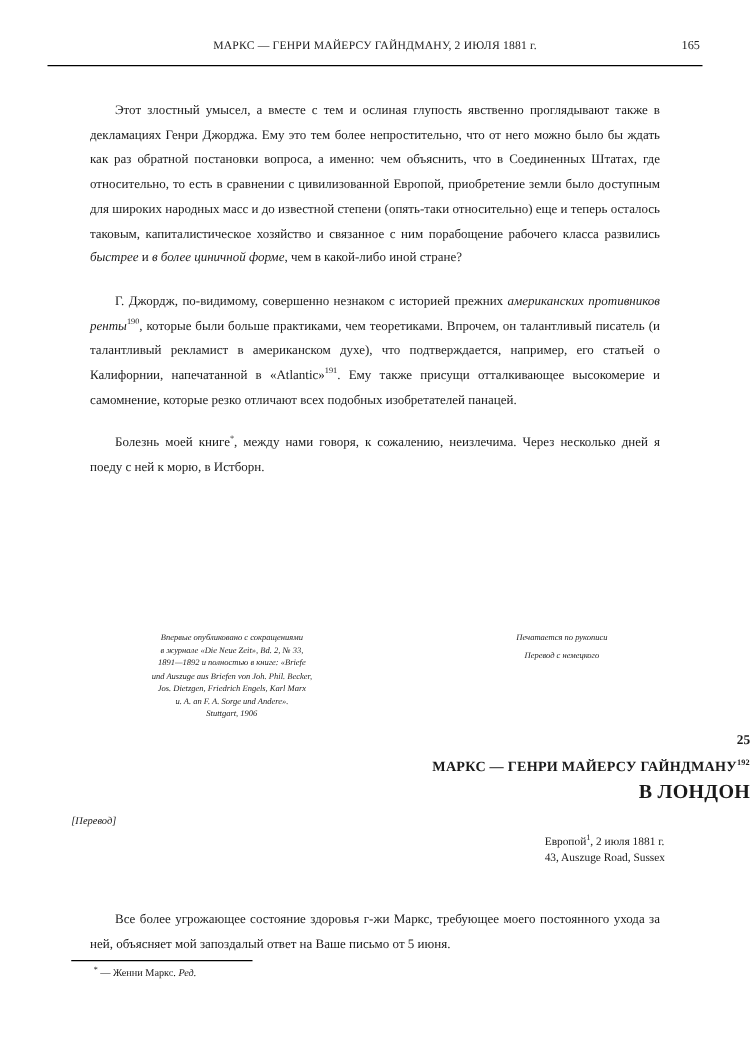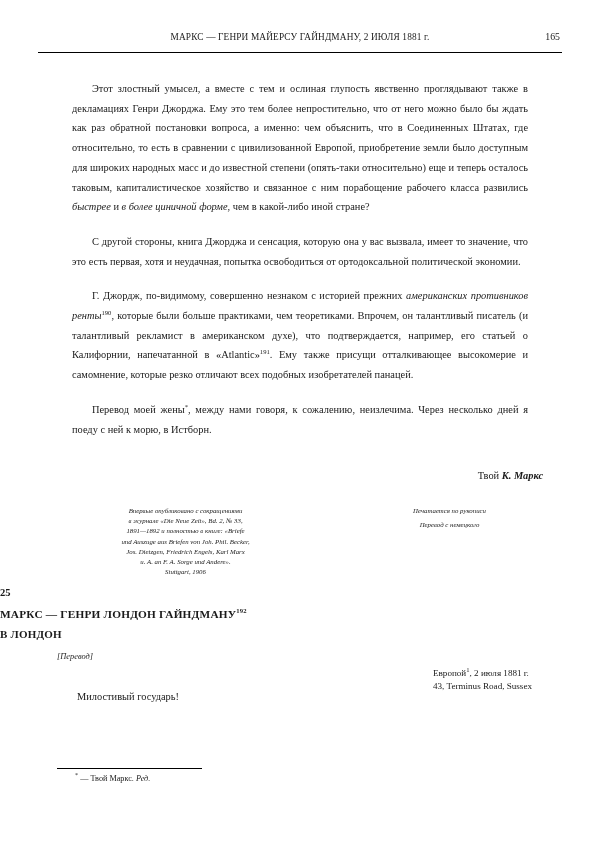--- a/index.html
+++ b/index.html
@@ -103,36 +103,36 @@
   .pubnote-left { width: 245px; margin-left: 6px; }
   .pubnote-right { width: 175px; margin-right: 6px; }
   .pubnote-right div { margin-bottom: 4px; }
 
   
   .section {
     position: absolute;
     left: 0;
     right: 0;
     top: 584px;
-    text-align: left;
+    text-align: right;
   }
   .section-number {
     font-size: 10.6px;
     font-weight: bold;
     line-height: 17px;
   }
   .section-title {
     font-size: 11.3px;
     font-weight: bold;
     line-height: 22px;
     letter-spacing: 0.2px;
     margin-top: 2px;
   }
   .section-place {
-    font-size: 11px;
+    font-size: 16px;
     font-weight: bold;
     line-height: 18px;
     letter-spacing: 0.2px;
   }
 
   
   .draft-mark {
     position: absolute;
     left: 57px;
     top: 651px;
@@ -192,26 +192,22 @@
 
 <div class="page">
 
   <div class="running-head">
     <span class="running-head-title">МАРКС — ГЕНРИ МАЙЕРСУ ГАЙНДМАНУ, 2 ИЮЛЯ 1881 г.</span>
     <span class="running-head-folio">165</span>
   </div>
 
   <div class="body-area">
     <p class="para" id="p1"><span>Этот злостный умысел, а вместе с тем и ослиная глупость явственно проглядывают также в декламациях Генри Джорджа. Ему это тем более непростительно, что от него можно было бы ждать как раз обратной постановки вопроса, а именно: чем объяснить, что в Соединенных Штатах, где относительно, то есть в сравнении с цивилизованной Европой, приобретение земли было доступным для широких народных масс и до известной степени (опять-таки относительно) еще и теперь осталось таковым, капиталистическое хозяйство и связанное с ним порабощение рабочего класса развились </span><i>быстрее</i><span> и </span><i>в более циничной форме</i><span>, чем в какой-либо иной стране?</span></p>
-    <p class="para" id="p2"><span>С другой стороны, книга Джорджа и сенсация, которую она у вас вызвала, имеет то значение, что это есть первая, хотя и неудачная, попытка освободиться от ортодоксальной политической экономии.</span></p>
     <p class="para" id="p3"><span>Г. Джордж, по-видимому, совершенно незнаком с историей прежних </span><i>американских противников ренты</i><sup>190</sup><span>, которые были больше практиками, чем теоретиками. Впрочем, он талантливый писатель (и талантливый рекламист в американском духе), что подтверждается, например, его статьей о Калифорнии, напечатанной в «Atlantic»</span><sup>191</sup><span>. Ему также присущи отталкивающее высокомерие и самомнение, которые резко отличают всех подобных изобретателей панацей.</span></p>
-    <p class="para" id="p4"><span>Перевод моей жены</span><sup>*</sup><span>, между нами говоря, к сожалению, неизлечима. Через несколько дней я поеду с ней к морю, в Истборн.</span></p>
-    <p class="sig">
-      <span>Твой </span><span class="name">К. Маркс</span>
-    </p>
+    <p class="para" id="p4"><span>Болезнь моей книге</span><sup>*</sup><span>, между нами говоря, к сожалению, неизлечима. Через несколько дней я поеду с ней к морю, в Истборн.</span></p>
   </div>
 
   <div class="pubnotes">
     <div class="pubnote pubnote-left" id="pubnote-left">
         <div>Впервые опубликовано с сокращениями</div>
         <div>в журнале «Die Neue Zeit», Bd. 2, № 33,</div>
         <div>1891—1892 и полностью в книге: «Briefe</div>
         <div>und Auszuge aus Briefen von Joh. Phil. Becker,</div>
         <div>Jos. Dietzgen, Friedrich Engels, Karl Marx</div>
         <div>u. A. an F. A. Sorge und Andere».</div>
@@ -219,37 +215,39 @@
       </div>
     <div class="pubnote pubnote-right" id="pubnote-right">
         <div>Печатается по рукописи</div>
         <div>Перевод с немецкого</div>
       </div>
   </div>
 
   <div class="section">
     <div class="section-number">25</div>
     <div class="section-title">
-      <span>МАРКС — ГЕНРИ ЛОНДОН ГАЙНДМАНУ</span><sup>192</sup>
+      <span>МАРКС — ГЕНРИ МАЙЕРСУ ГАЙНДМАНУ</span><sup>192</sup>
     </div>
     <div class="section-place">В ЛОНДОН</div>
   </div>
 
   <div class="draft-mark">[Перевод]</div>
 
   <div class="dateline">
     <div>
       <span>Европой</span><sup>1</sup><span>, 2 июля 1881 г.</span>
     </div>
-    <div>43, Terminus Road, Sussex</div>
-  </div>
-
-  <div class="salutation">Милостивый государь!</div>
-
+    <div>43, Auszuge Road, Sussex</div>
+  </div>
+
+
+  <div class="closing-area">
+    <p class="para" id="l2p1"><span>Все более угрожающее состояние здоровья г-жи Маркс, требующее моего постоянного ухода за ней, объясняет мой запоздалый ответ на Ваше письмо от 5 июня.</span></p>
+  </div>
 
   <div class="footnote-area">
     <div class="footnote-rule"></div>
     <div class="footnote-text">
-      <sup>*</sup><span> — Твой Маркс. </span><span class="ed">Ред.</span>
+      <sup>*</sup><span> — Женни Маркс. </span><span class="ed">Ред.</span>
     </div>
   </div>
 
 </div>
 
 </body></html>

